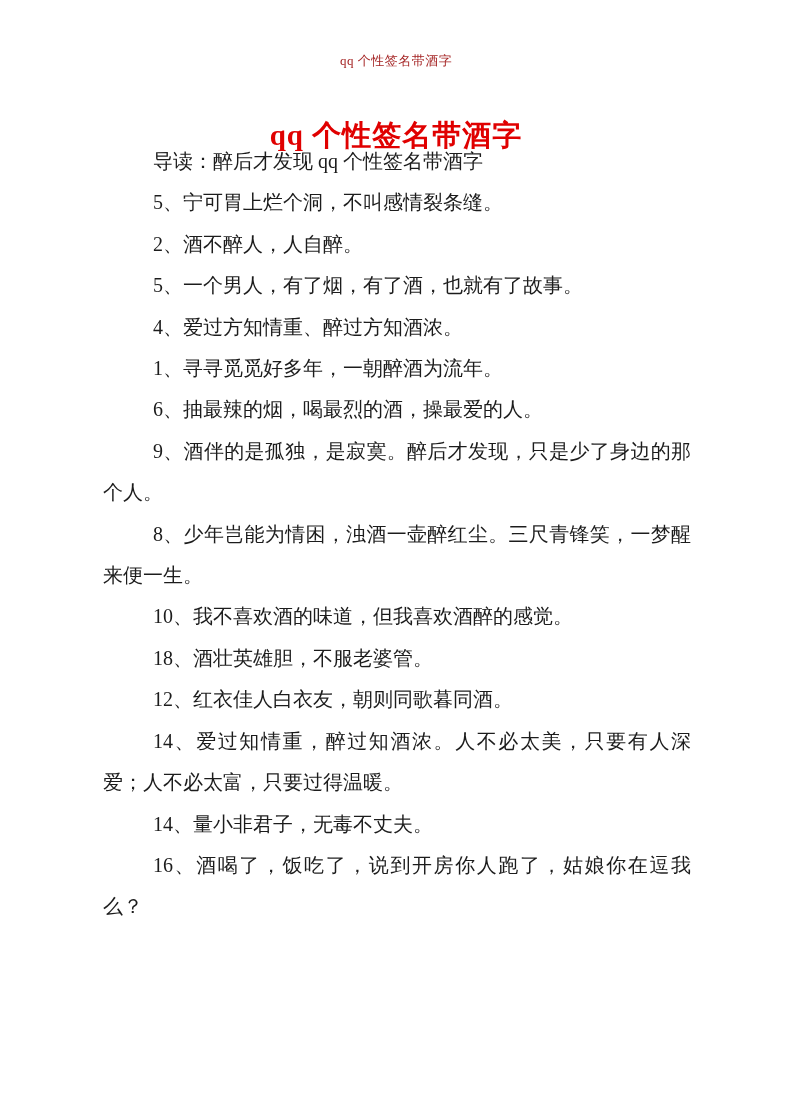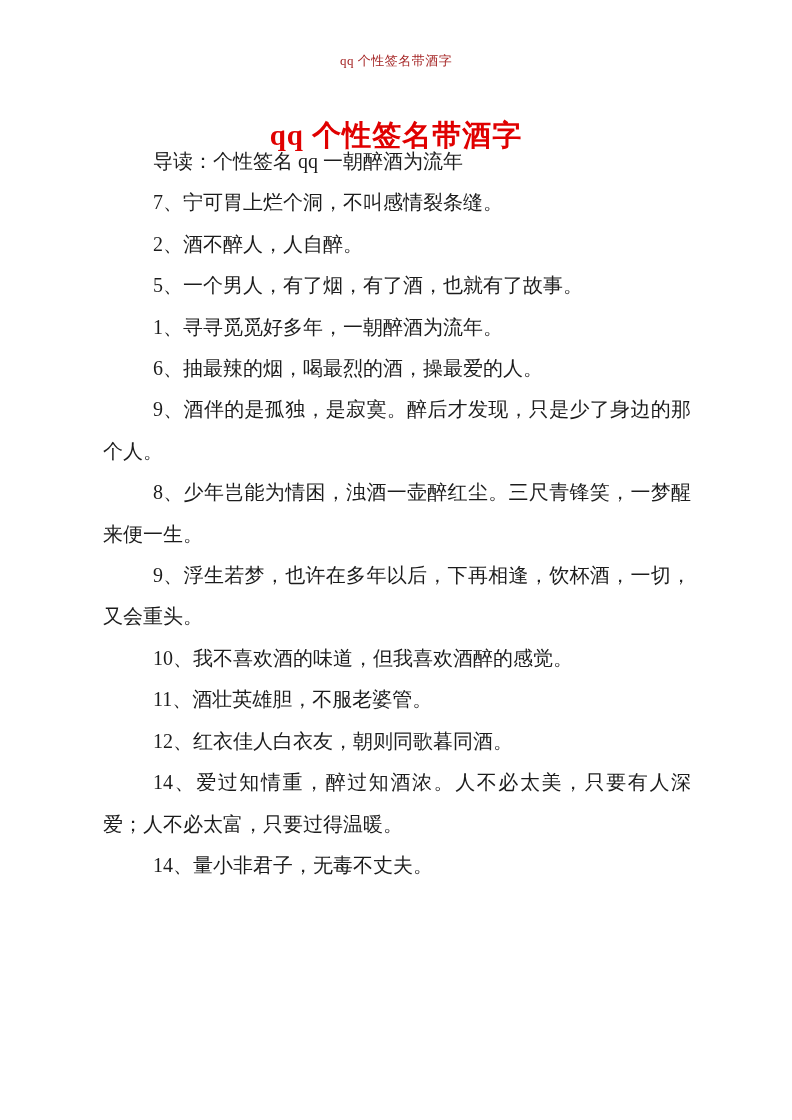--- a/index.html
+++ b/index.html
@@ -61,48 +61,49 @@
 </head>
 <body>
 
 <div class="page">
 
   <div class="doc-header">qq 个性签名带酒字</div>
 
   <h1 class="doc-title">qq 个性签名带酒字</h1>
 
   <div class="doc-content">
-    <p>导读：个性签名 qq 一朝醉酒为流年</p>
+    <p>导读：醉后才发现 qq 个性签名带酒字</p>
 
     <div>
 
-        <p>7、宁可胃上烂个洞，不叫感情裂条缝。</p>
+        <p>5、宁可胃上烂个洞，不叫感情裂条缝。</p>
 
         <p>2、酒不醉人，人自醉。</p>
 
         <p>5、一个男人，有了烟，有了酒，也就有了故事。</p>
 
+        <p>4、爱过方知情重、醉过方知酒浓。</p>
 
         <p>1、寻寻觅觅好多年，一朝醉酒为流年。</p>
 
         <p>6、抽最辣的烟，喝最烈的酒，操最爱的人。</p>
 
         <p>9、酒伴的是孤独，是寂寞。醉后才发现，只是少了身边的那个人。</p>
 
         <p>8、少年岂能为情困，浊酒一壶醉红尘。三尺青锋笑，一梦醒来便一生。</p>
 
-        <p>9、浮生若梦，也许在多年以后，下再相逢，饮杯酒，一切，又会重头。</p>
 
         <p>10、我不喜欢酒的味道，但我喜欢酒醉的感觉。</p>
 
-        <p>11、酒壮英雄胆，不服老婆管。</p>
+        <p>18、酒壮英雄胆，不服老婆管。</p>
 
         <p>12、红衣佳人白衣友，朝则同歌暮同酒。</p>
 
         <p>14、爱过知情重，醉过知酒浓。人不必太美，只要有人深爱；人不必太富，只要过得温暖。</p>
 
         <p>14、量小非君子，无毒不丈夫。</p>
 
 
+        <p>16、酒喝了，饭吃了，说到开房你人跑了，姑娘你在逗我么？</p>
       </div>
   </div>
 
 </div>
 
 </body></html>

